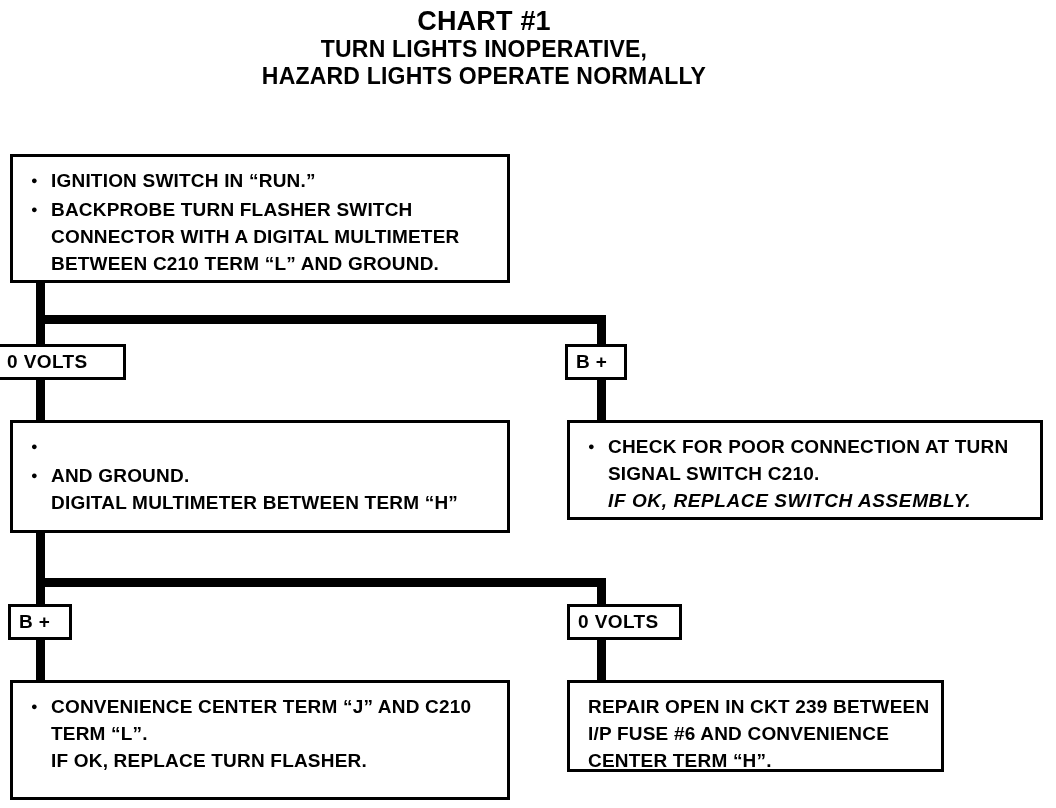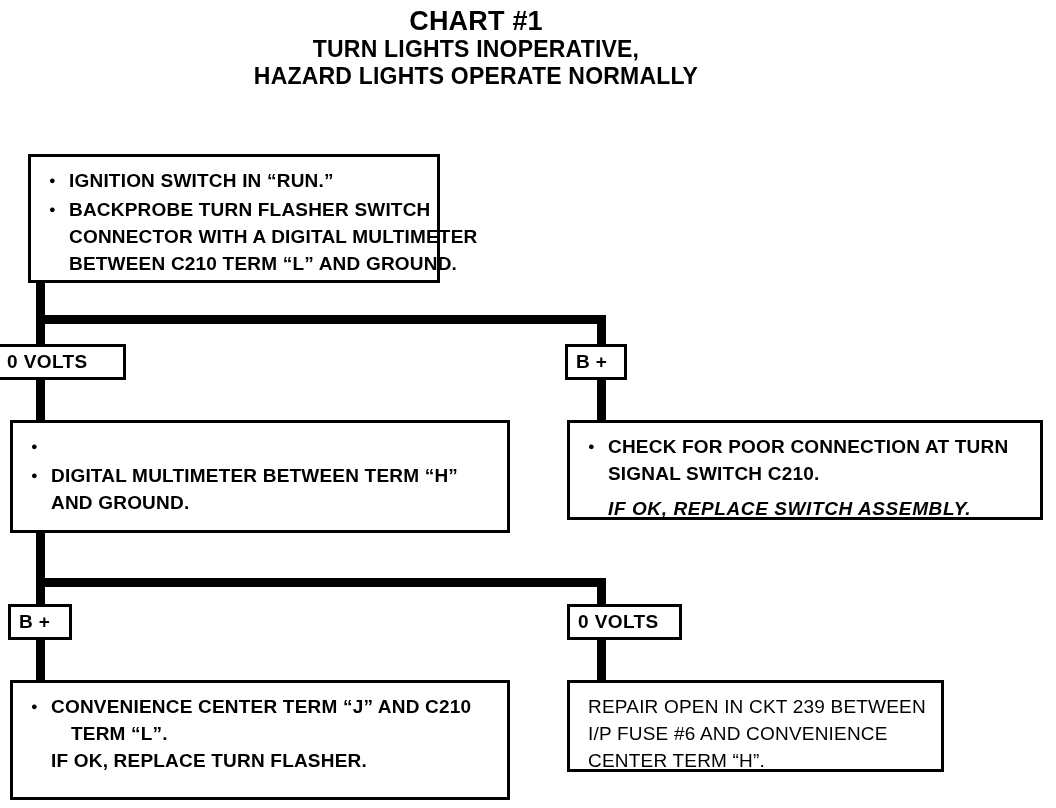--- a/index.html
+++ b/index.html
@@ -12,21 +12,21 @@
     height: 808px;
     position: relative;
     font-family: "Liberation Sans", sans-serif;
     color: #000000;
     overflow: hidden;
   }
 
   
   #title-block {
     position: absolute;
-    left: 8px;
+    left: 16px;
     top: 6px;
     width: 936px;
     text-align: center;
   }
   .title-main {
     font-size: 27px;
     font-weight: bold;
     letter-spacing: 0.2px;
     line-height: 30px;
     white-space: pre;
@@ -95,30 +95,29 @@
   .bullet-text .line {
     font-size: 19px;
     font-weight: bold;
     letter-spacing: 0.2px;
     line-height: 27px;
     white-space: pre;
   }
   .bullet-text .line.italic {
     font-style: italic;
     letter-spacing: 0.6px;
-    margin-top: 8px;
   }
 
   
   .plain-text {
     padding-left: 10px;
   }
   .plain-text .line {
     font-size: 19px;
-    font-weight: normal;
+    font-weight: bold;
     letter-spacing: 0.2px;
     line-height: 27px;
     white-space: pre;
   }
 
   
   .conn {
     position: absolute;
     background: #000000;
     z-index: 1;
@@ -144,21 +143,21 @@
 <div class="conn conn-v" style="left:597px; top:378px; height:46px;"></div>
 
 <div class="conn conn-v" style="left:36px; top:530px; height:58px;"></div>
 <div class="conn conn-h" style="left:36px; top:578px; width:570px;"></div>
 <div class="conn conn-v" style="left:36px; top:578px; height:30px;"></div>
 <div class="conn conn-v" style="left:597px; top:578px; height:30px;"></div>
 
 <div class="conn conn-v" style="left:36px; top:640px; height:44px;"></div>
 <div class="conn conn-v" style="left:597px; top:640px; height:44px;"></div>
 
-<div class="node step-box" style="left:28px; top:154px; width:412px; height:129px;">
+<div class="node step-box" style="left:10px; top:154px; width:500px; height:129px;">
   <div class="bullet-row">
     <span class="bullet-dot"></span>
     <span class="bullet-text">
       <span class="line" style="display: block;">IGNITION SWITCH IN “RUN.”</span>
     </span>
   </div>
   <div class="bullet-row">
     <span class="bullet-dot"></span>
     <span class="bullet-text">
       <span class="line" style="display: block;">BACKPROBE TURN FLASHER SWITCH</span>
@@ -175,22 +174,22 @@
   <span class="label-text">B +</span>
 </div>
 
 <div class="node step-box" style="left:10px; top:420px; width:500px; height:113px;">
   <div class="bullet-row">
     <span class="bullet-dot"></span>
   </div>
   <div class="bullet-row">
     <span class="bullet-dot"></span>
     <span class="bullet-text">
+      <span class="line" style="display: block;">AND GROUND.</span>
       <span class="line" style="display: block;">DIGITAL MULTIMETER BETWEEN TERM “H”</span>
-      <span class="line" style="display: block;">AND GROUND.</span>
     </span>
   </div>
 </div>
 
 <div class="node step-box" style="left:567px; top:420px; width:476px; height:100px;">
   <div class="bullet-row">
     <span class="bullet-dot"></span>
     <span class="bullet-text">
       <span class="line" style="display: block;">CHECK FOR POOR CONNECTION AT TURN</span>
       <span class="line" style="display: block;">SIGNAL SWITCH C210.</span>
@@ -204,21 +203,21 @@
 </div>
 <div class="node label-box" style="left:567px; top:604px; width:115px; height:36px;">
   <span class="label-text">0 VOLTS</span>
 </div>
 
 <div class="node step-box" style="left:10px; top:680px; width:500px; height:120px;">
   <div class="bullet-row">
     <span class="bullet-dot"></span>
     <span class="bullet-text">
       <span class="line" style="display: block;">CONVENIENCE CENTER TERM “J” AND C210</span>
-      <span class="line" style="display: block; margin-left: 20px;">TERM “L”.</span>
+      <span class="line" style="display: block;">TERM “L”.</span>
       <span class="line" style="display: block;">IF OK, REPLACE TURN FLASHER.</span>
     </span>
   </div>
 </div>
 
 <div class="node step-box" style="left:567px; top:680px; width:377px; height:92px;">
   <div class="plain-text">
     <span class="line" style="display: block;">REPAIR OPEN IN CKT 239 BETWEEN</span>
     <span class="line" style="display: block;">I/P FUSE #6 AND CONVENIENCE</span>
     <span class="line" style="display: block;">CENTER TERM “H”.</span>

